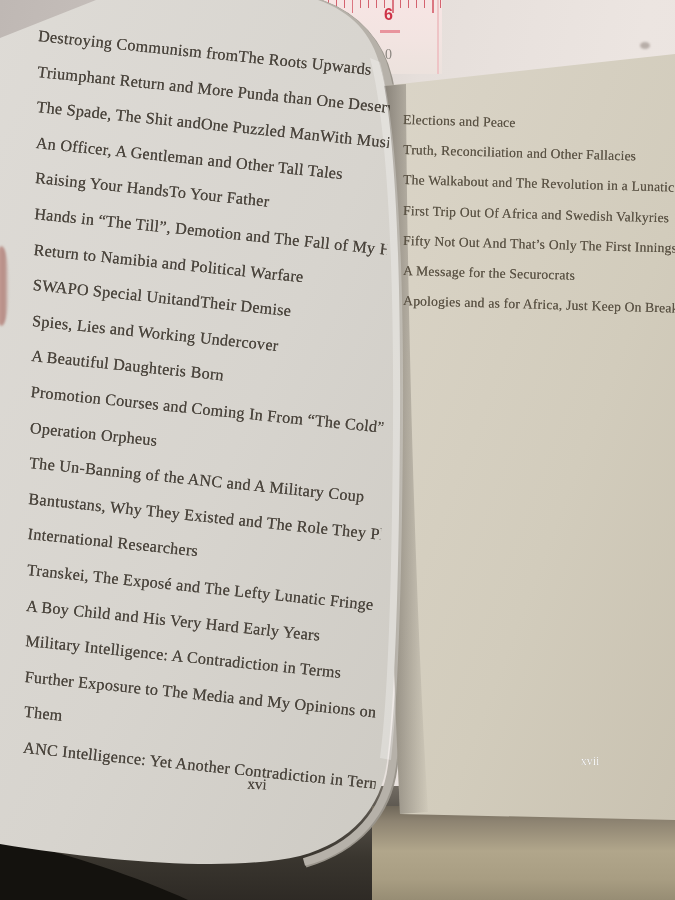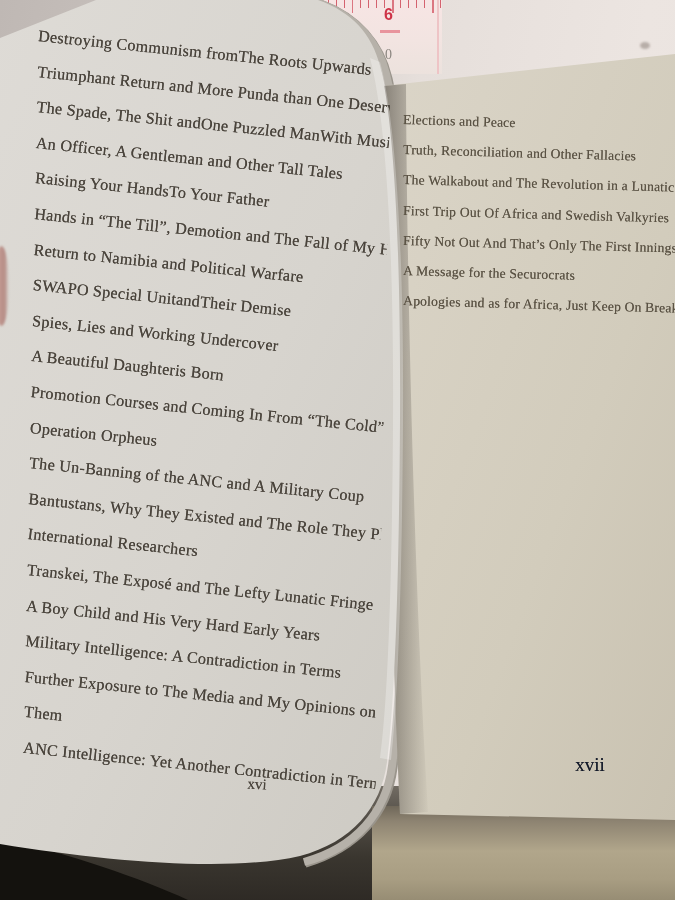--- a/index.html
+++ b/index.html
@@ -47,22 +47,22 @@
   .left-folio{left:222px;top:776px;width:70px;text-align:center;transform:rotate(3deg);
     font-size:15px;color:#4a443c;text-shadow:0 0 .5px rgba(70,64,56,.8);}
 
   
   .right-toc{left:403px;top:98px;width:290px;}
   .right-toc .row{position:relative;display:flex;align-items:flex-end;height:30.2px;width:290px;
     transform:rotate(1.6deg);transform-origin:0 100%;overflow:hidden;}
   .right-toc .t{white-space:nowrap;flex:0 0 auto;font-size:13.6px;letter-spacing:.2px;
     color:#5a5244;text-shadow:0 0 .5px rgba(90,82,68,.8);line-height:1.1;}
   .right-toc .leader{flex:1 1 0;min-width:0;border-bottom:1.7px dotted #6e6557;margin:0 0 3px 3px;opacity:.9;}
-  .right-folio{left:560px;top:754px;width:60px;text-align:center;font-size:19px;
-    color:#0f172a;text-shadow:0 0 .5px rgba(90,82,68,.8);}
+  .right-folio{left:560px;top:754px;width:60px;text-align:center;font-size:12px;
+    color:#ffffff;text-shadow:0 0 .5px rgba(90,82,68,.8);}
 </style>
 </head>
 <body>
 
 <div class="scene">
 
   <div class="bg-base"></div>
   <div class="bottom-shadow"></div>
   <div class="tan-surface"></div>
 

